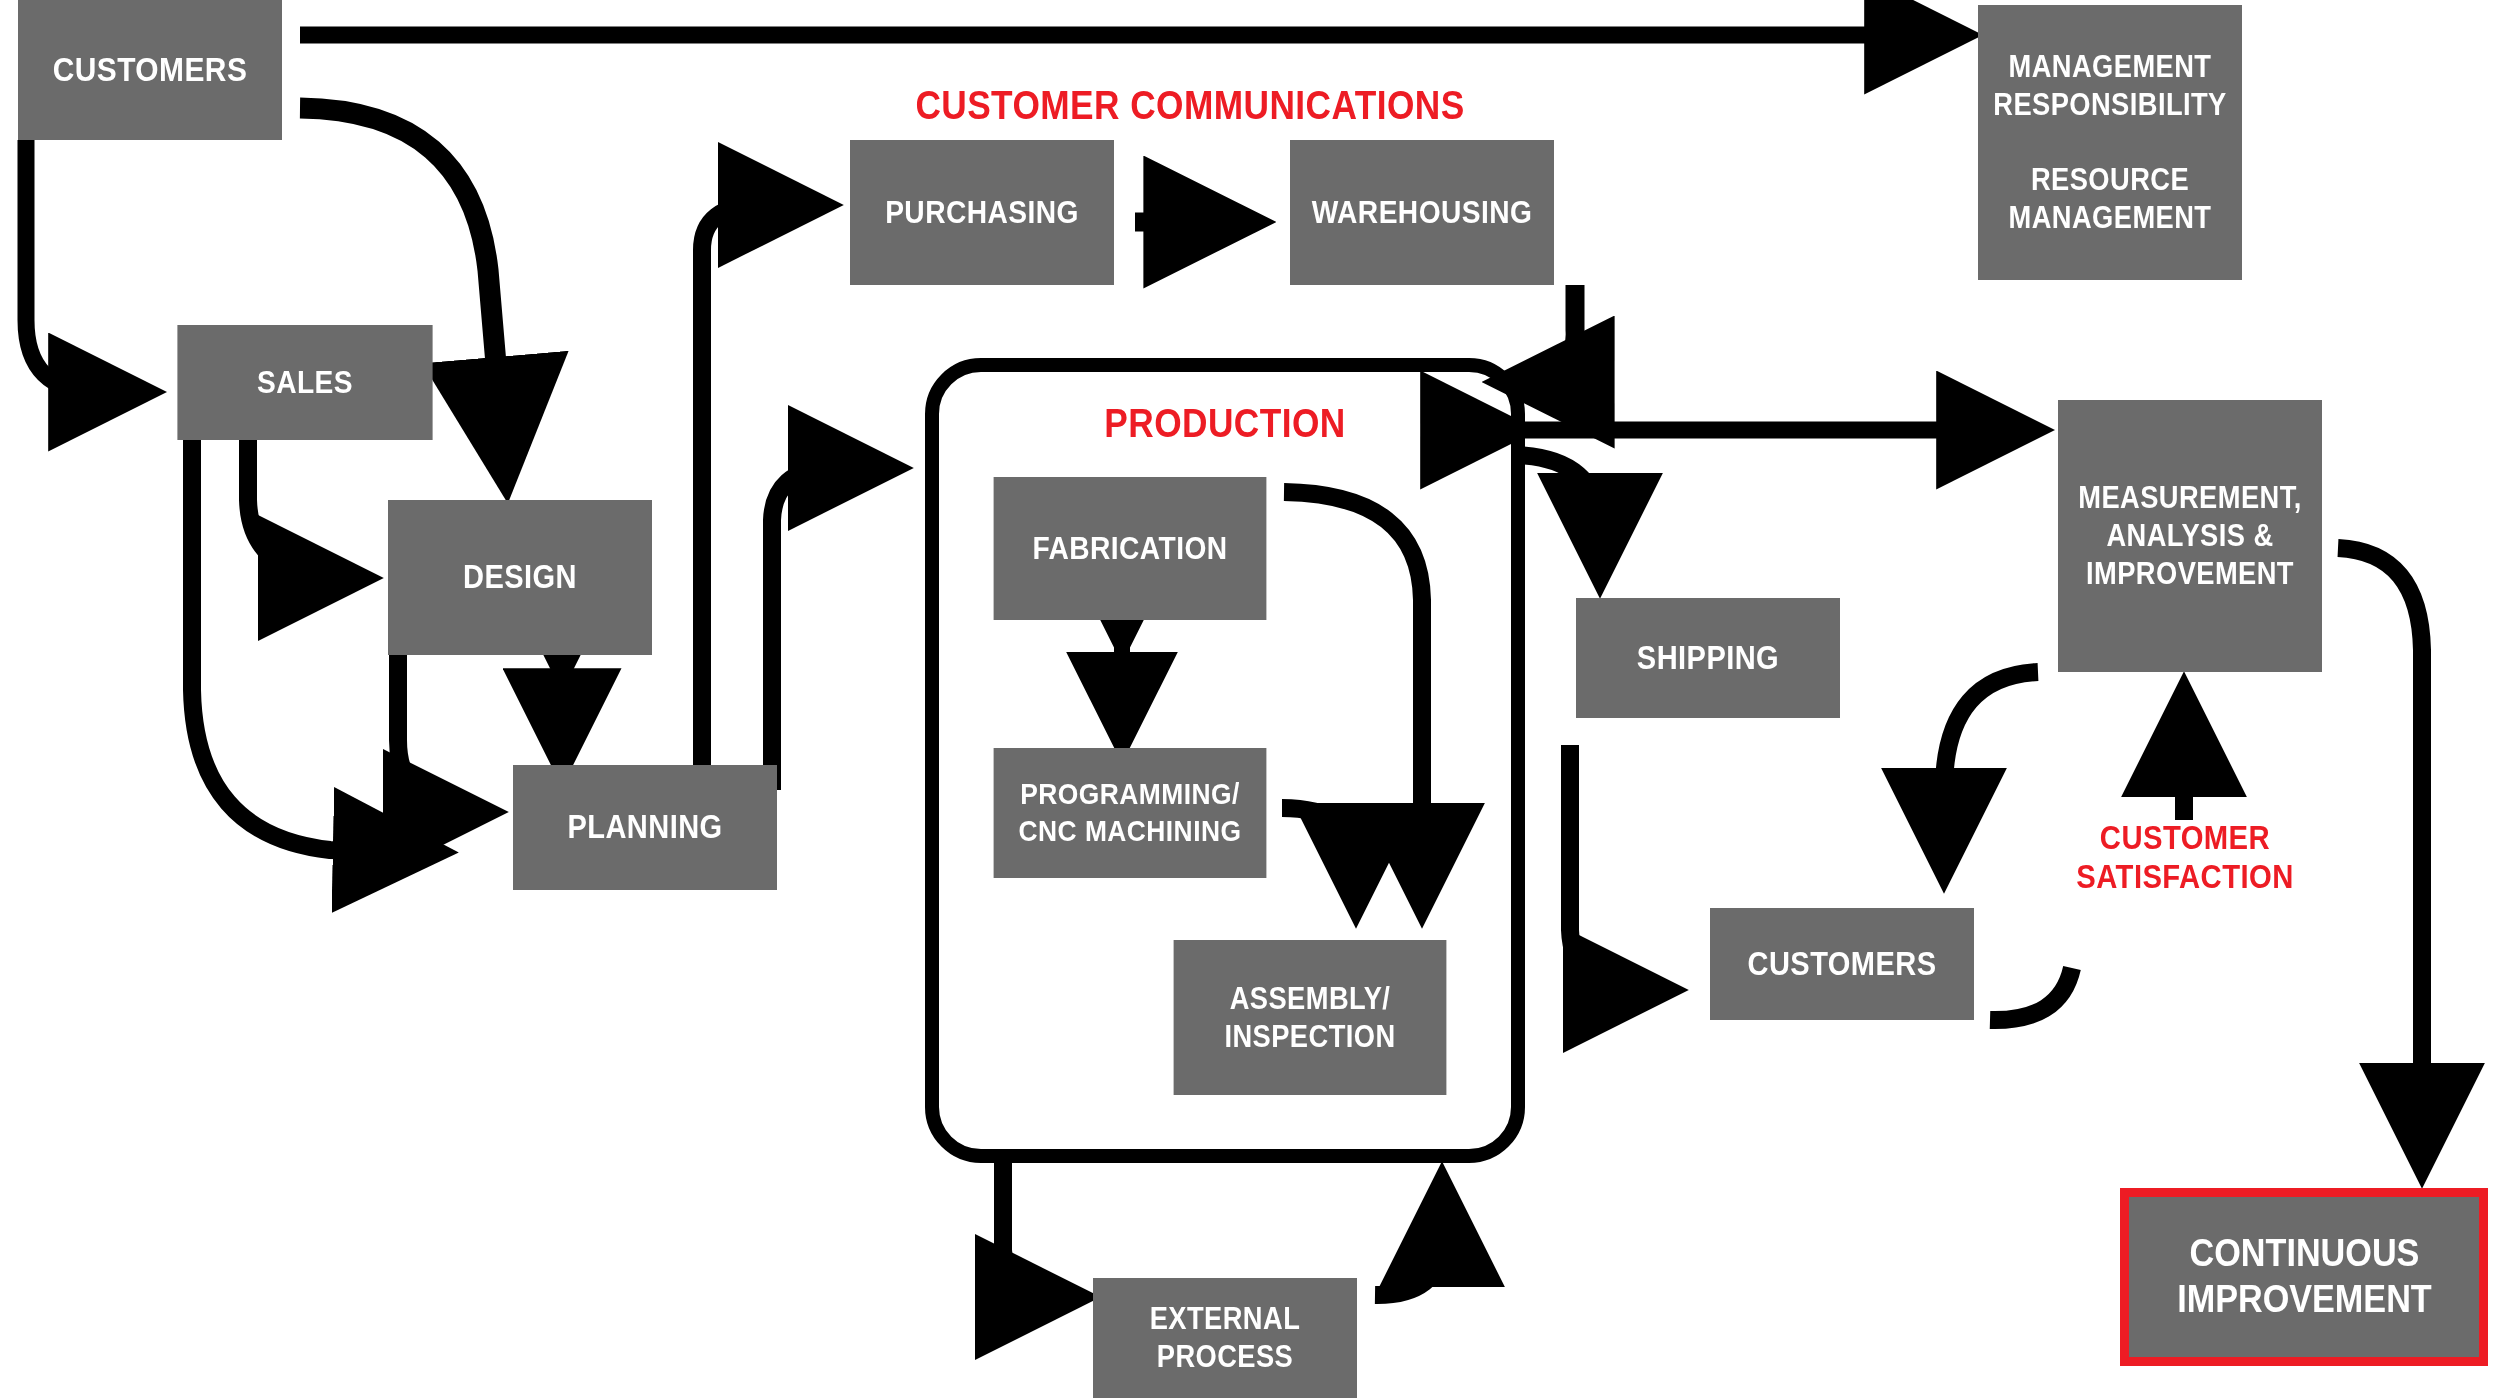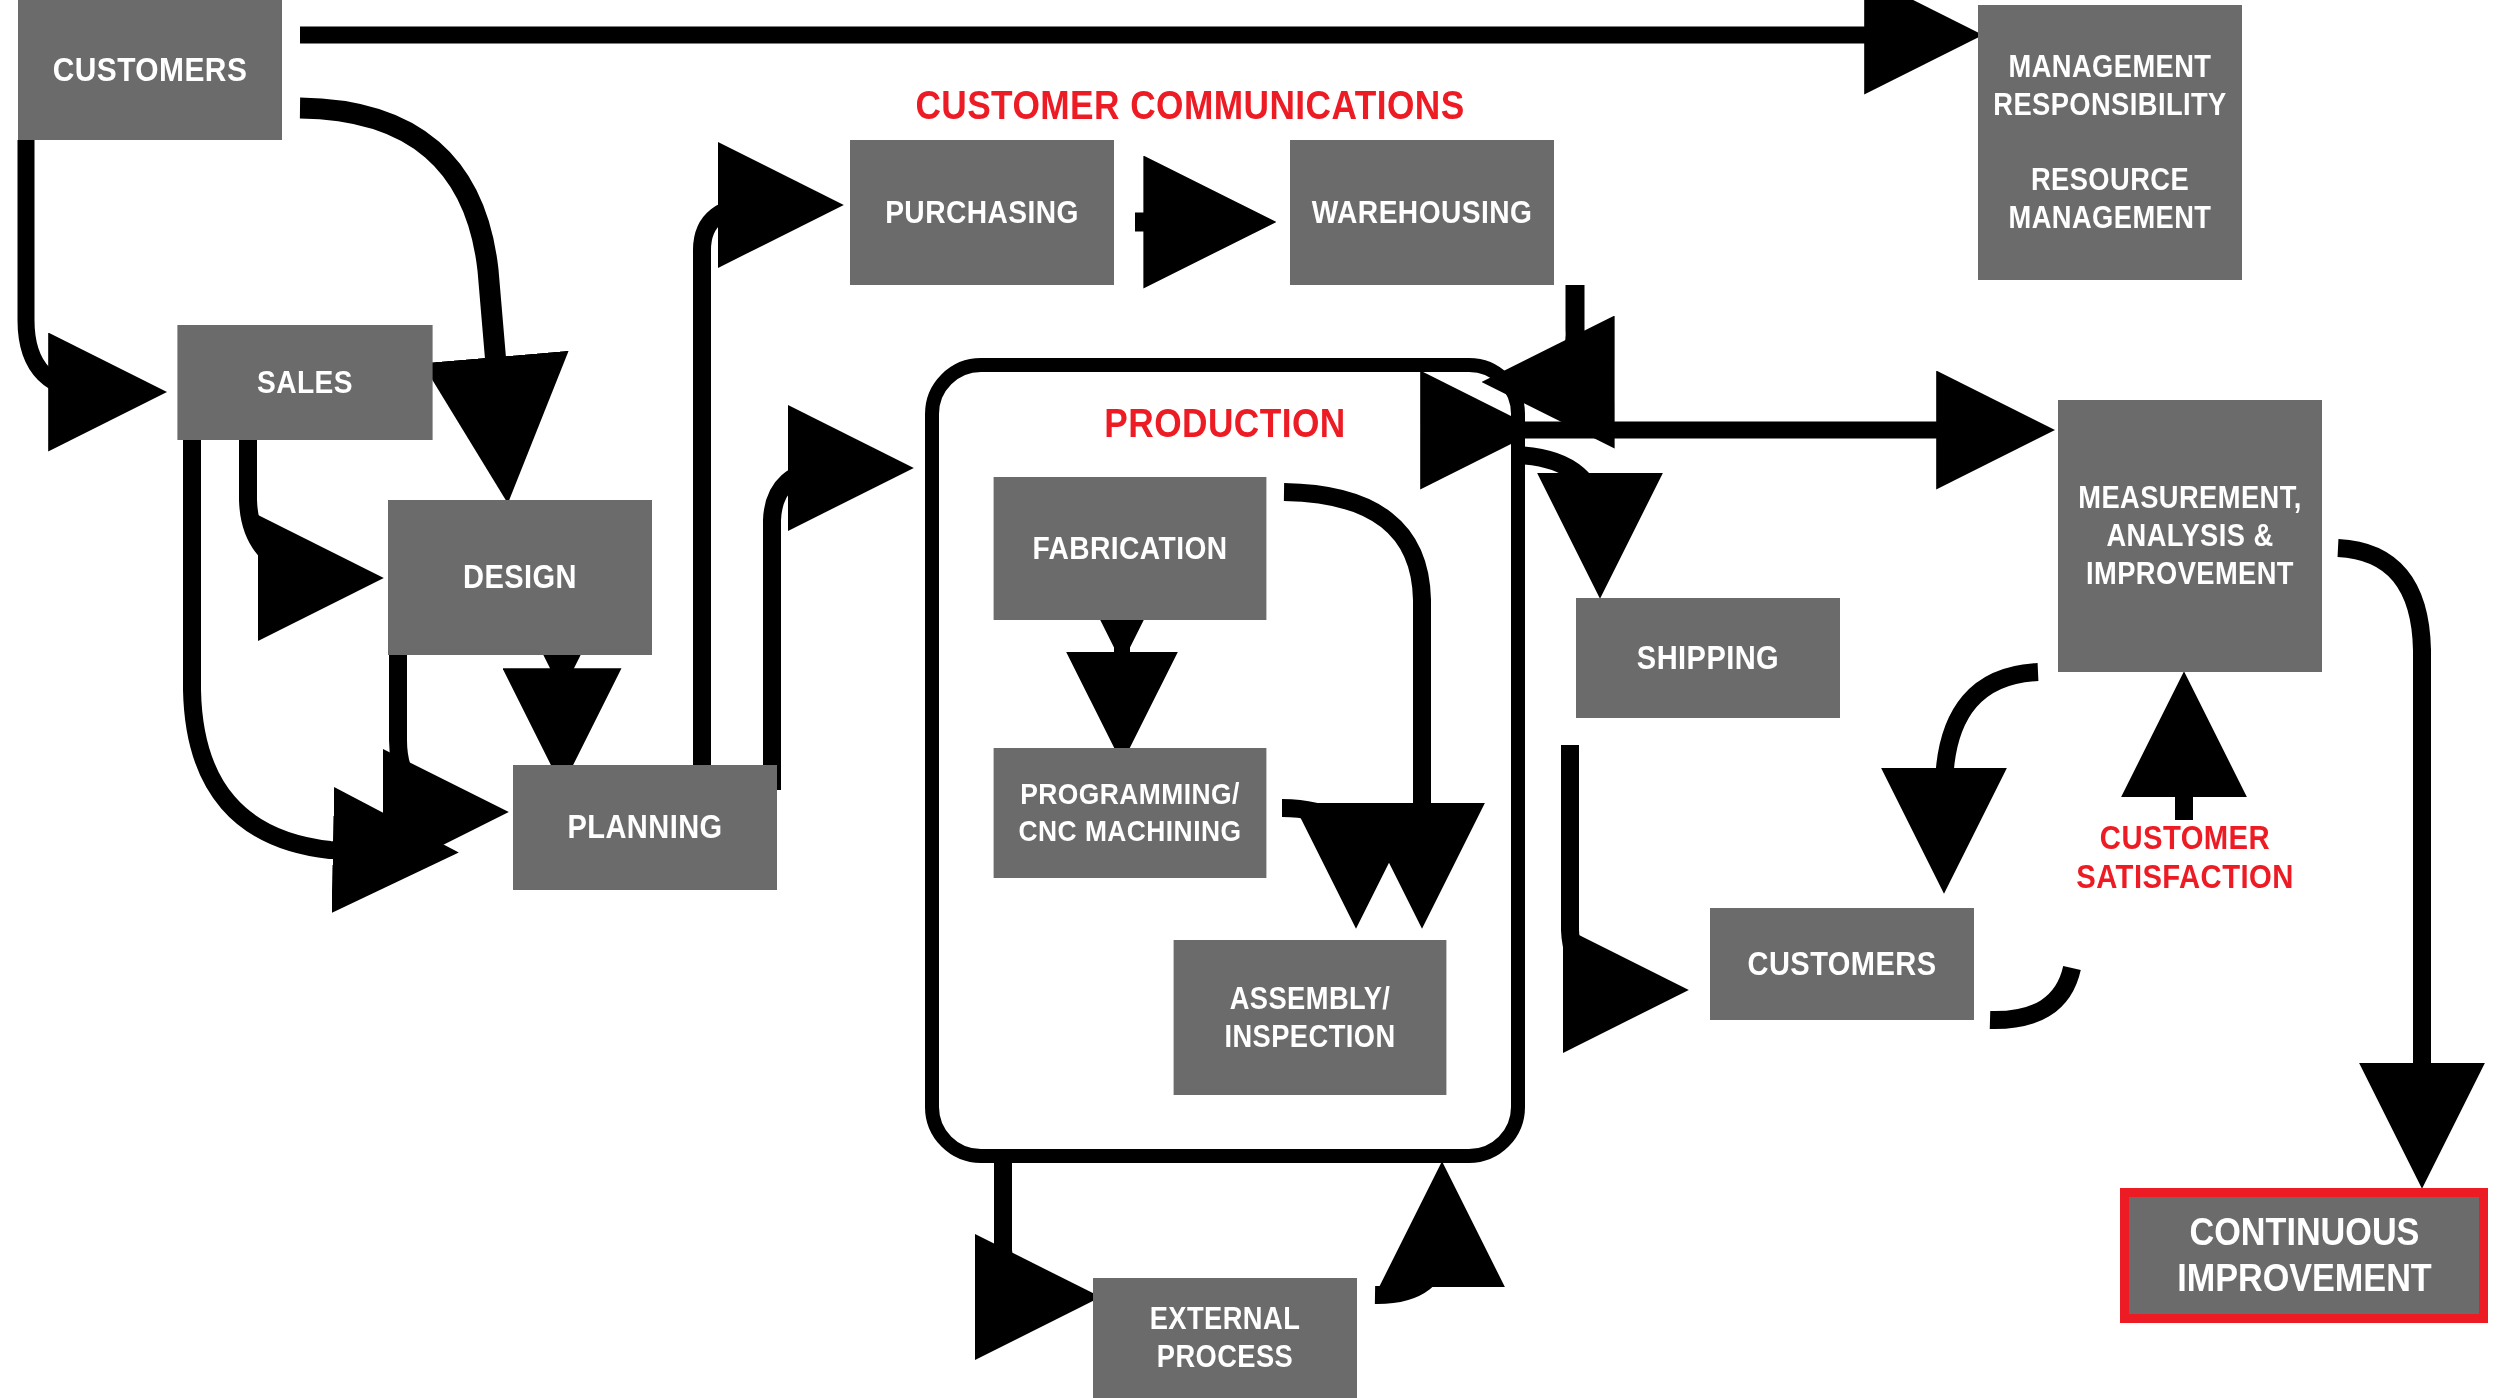--- a/index.html
+++ b/index.html
@@ -181,21 +181,21 @@
   <div class="node" style="left:1692px;top:908px;width:300px;height:112px;font-size:33px;">
     <span class="lbl">CUSTOMERS</span>
   </div>
 
   <div class="node" style="left:2040px;top:400px;width:300px;height:272px;font-size:31px;">
     <span class="lbl">MEASUREMENT,
 ANALYSIS &amp;
 IMPROVEMENT</span>
   </div>
 
-  <div class="ci-frame" style="left:2120px;top:1188px;width:368px;height:135px;
+  <div class="ci-frame" style="left:2120px;top:1188px;width:368px;height:178px;
               display:flex;align-items:center;justify-content:center;">
     <span style="display:block;white-space:pre-line;color:#fff;font-weight:bold;
                  font-size:38px;line-height:1.2;text-align:center;
                  transform:scaleX(0.9);">CONTINUOUS
 IMPROVEMENT</span>
   </div>
 
 </div>
 
 </body></html>

